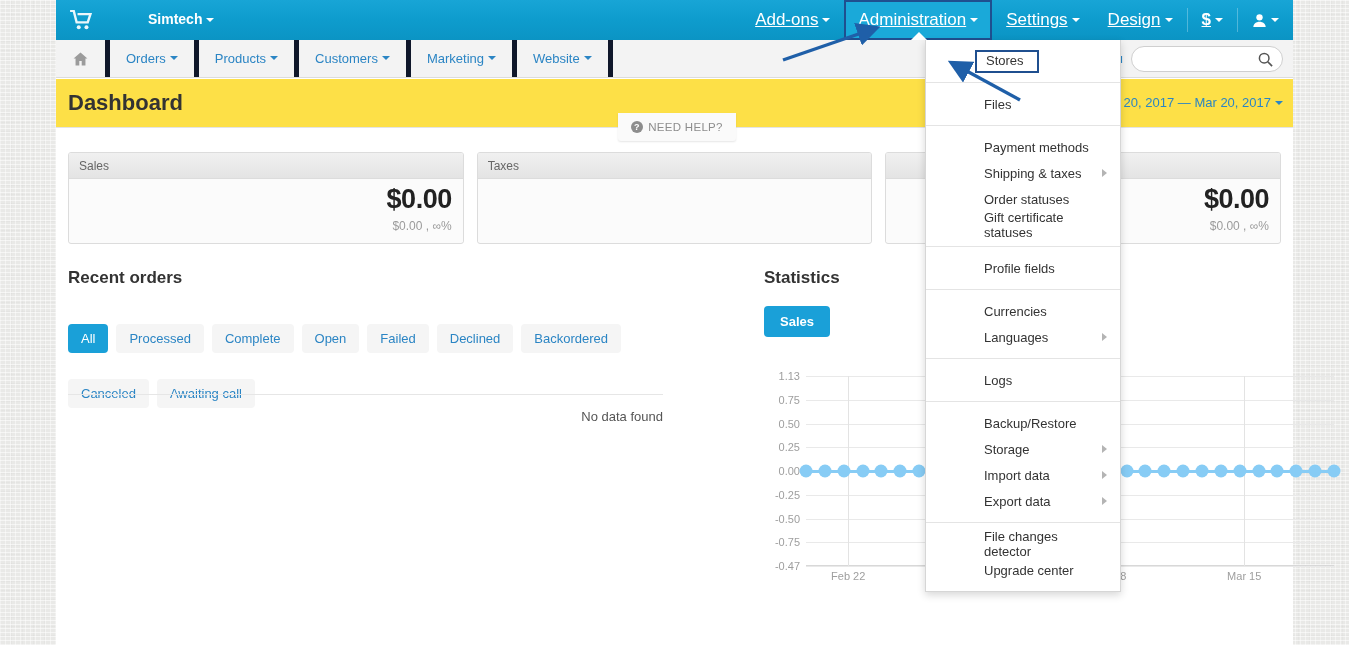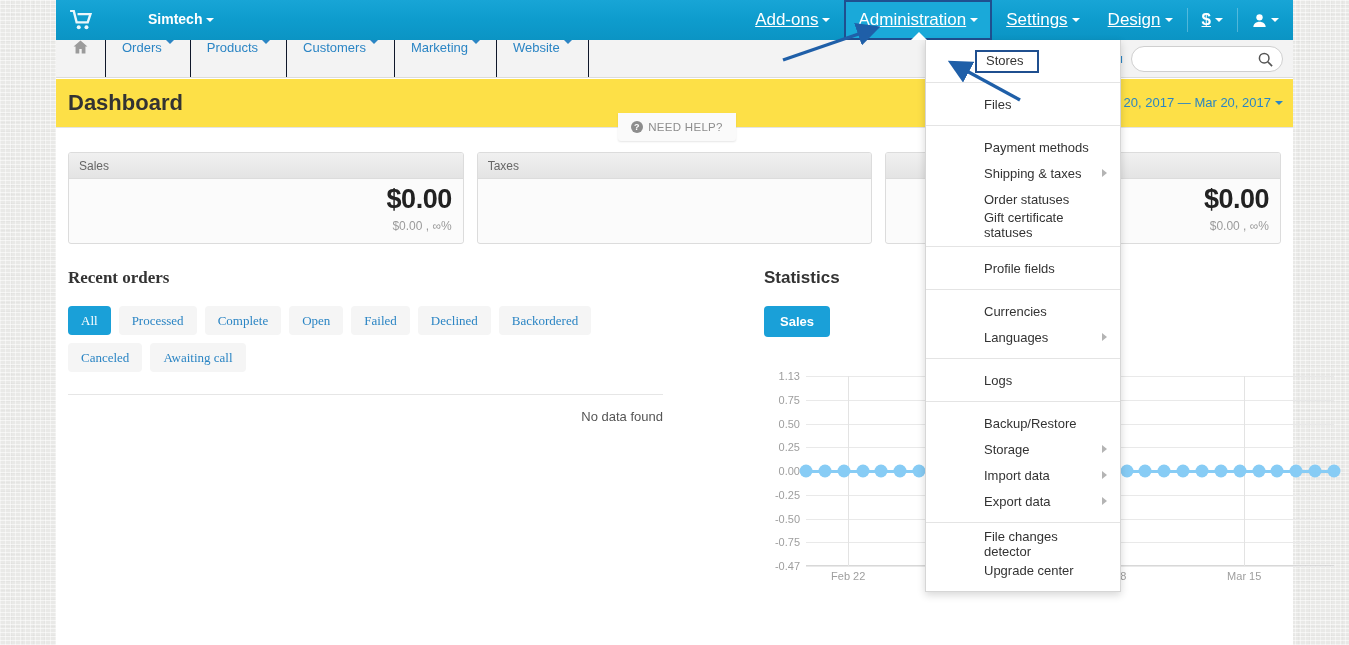--- a/index.html
+++ b/index.html
@@ -96,25 +96,25 @@
 
   
   .subnav {
     position: absolute; left: 0; top: 40px;
     width: 1237px; height: 38px;
     background: #f3f3f3;
     border-bottom: 1px solid #dcdcdc;
     display: flex; align-items: stretch;
   }
   .subnav-item {
-    display: flex; 
+    display: flex; align-items: center;
     padding: 0 16px;
     font-size: 13px;
     color: #2b85c4;
-    border-right: 1px solid #0f172a;
+    border-right: 5px solid #0f172a;
     cursor: pointer;
     white-space: nowrap;
   }
   .subnav-item.home { padding: 0 17px; }
   .home-icon { width: 15px; height: 14px; display:block; }
   .subnav-right {
     margin-left: auto;
     display: flex; align-items: center;
     padding-right: 10px;
     gap: 8px;
@@ -207,37 +207,37 @@
   }
   .panel-sub {
     position: absolute; right: 11px; top: 40px;
     font-size: 12px; color: #9b9b9b;
   }
 
   
   .recent {
     position: absolute; left: 12px; top: 268px;
     width: 595px;
-    font-family: Liberation Serif, serif;
   }
   .section-title {
     font-size: 17px; font-weight: bold; color: #333;
     margin-bottom: 18px;
   }
   .chips { display: flex; flex-wrap: wrap; gap: 8px; width: 600px; }
   .chip {
     height: 29px;
     padding: 0 13px;
     display: inline-flex; align-items: center;
     border-radius: 4px;
     background: #f5f5f5;
     color: #2b85c4;
     font-size: 13px;
     cursor: pointer;
     white-space: nowrap;
+    margin-top: 18px;
   }
   .chip.active { background: #1aa0d8; color: #fff; }
   .no-data-wrap {
     position: absolute; left: 12px; top: 394px;
     width: 595px;
     border-top: 1px solid #e6e6e6;
     padding-top: 14px;
     text-align: right;
     font-size: 13px;
     color: #555;

